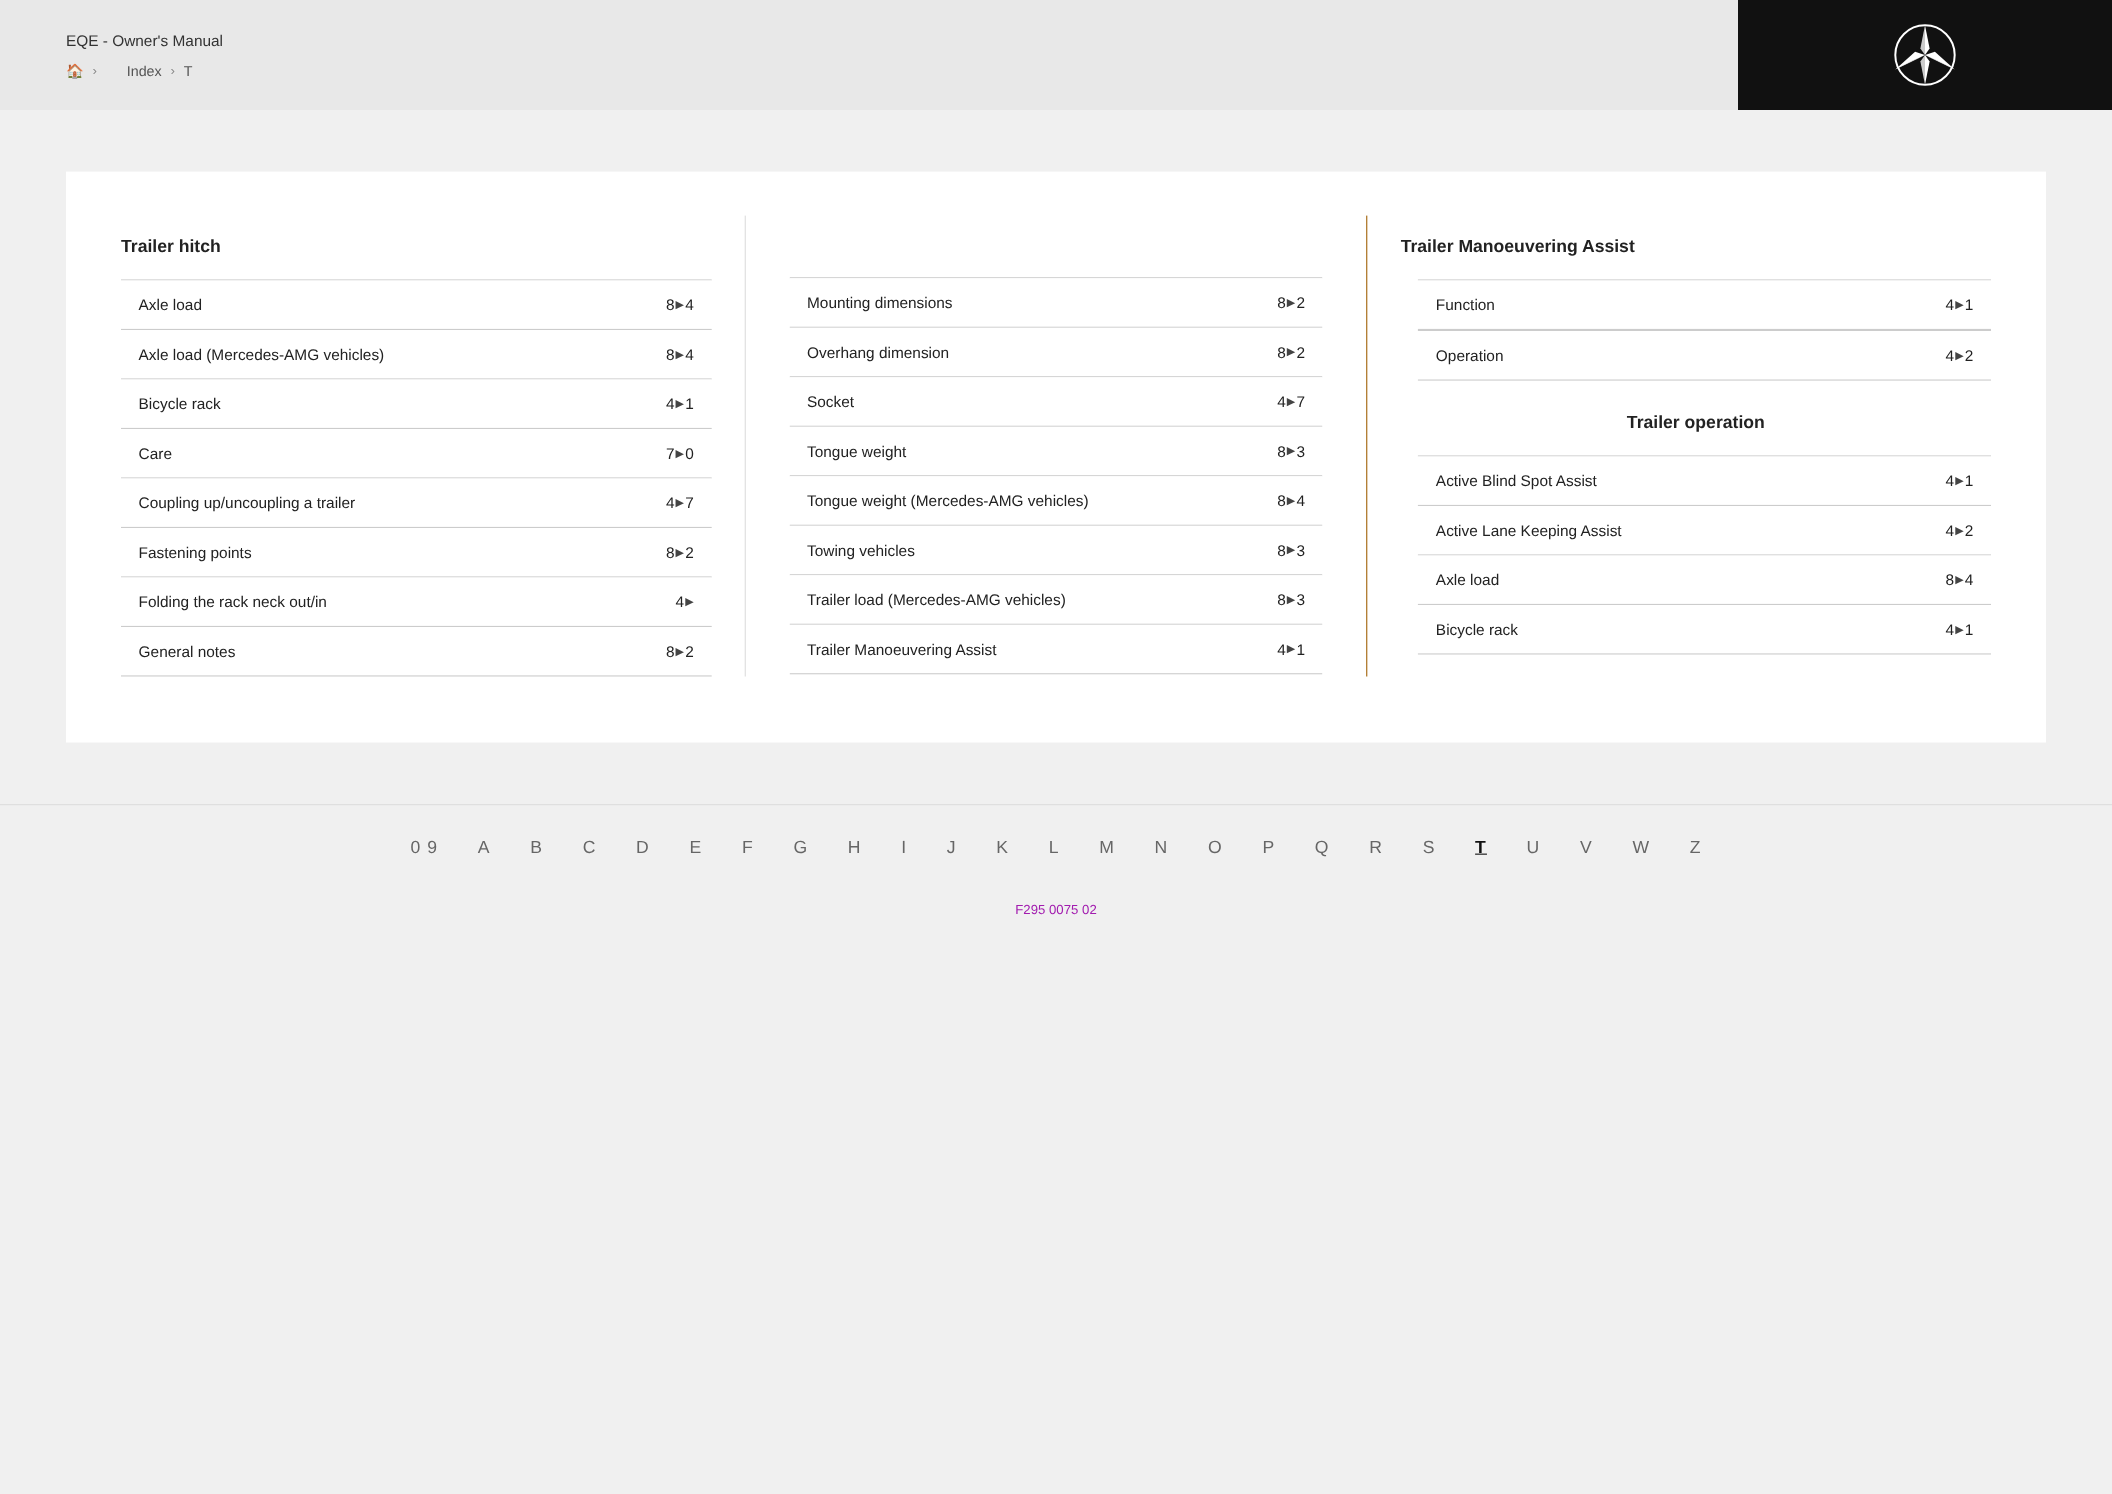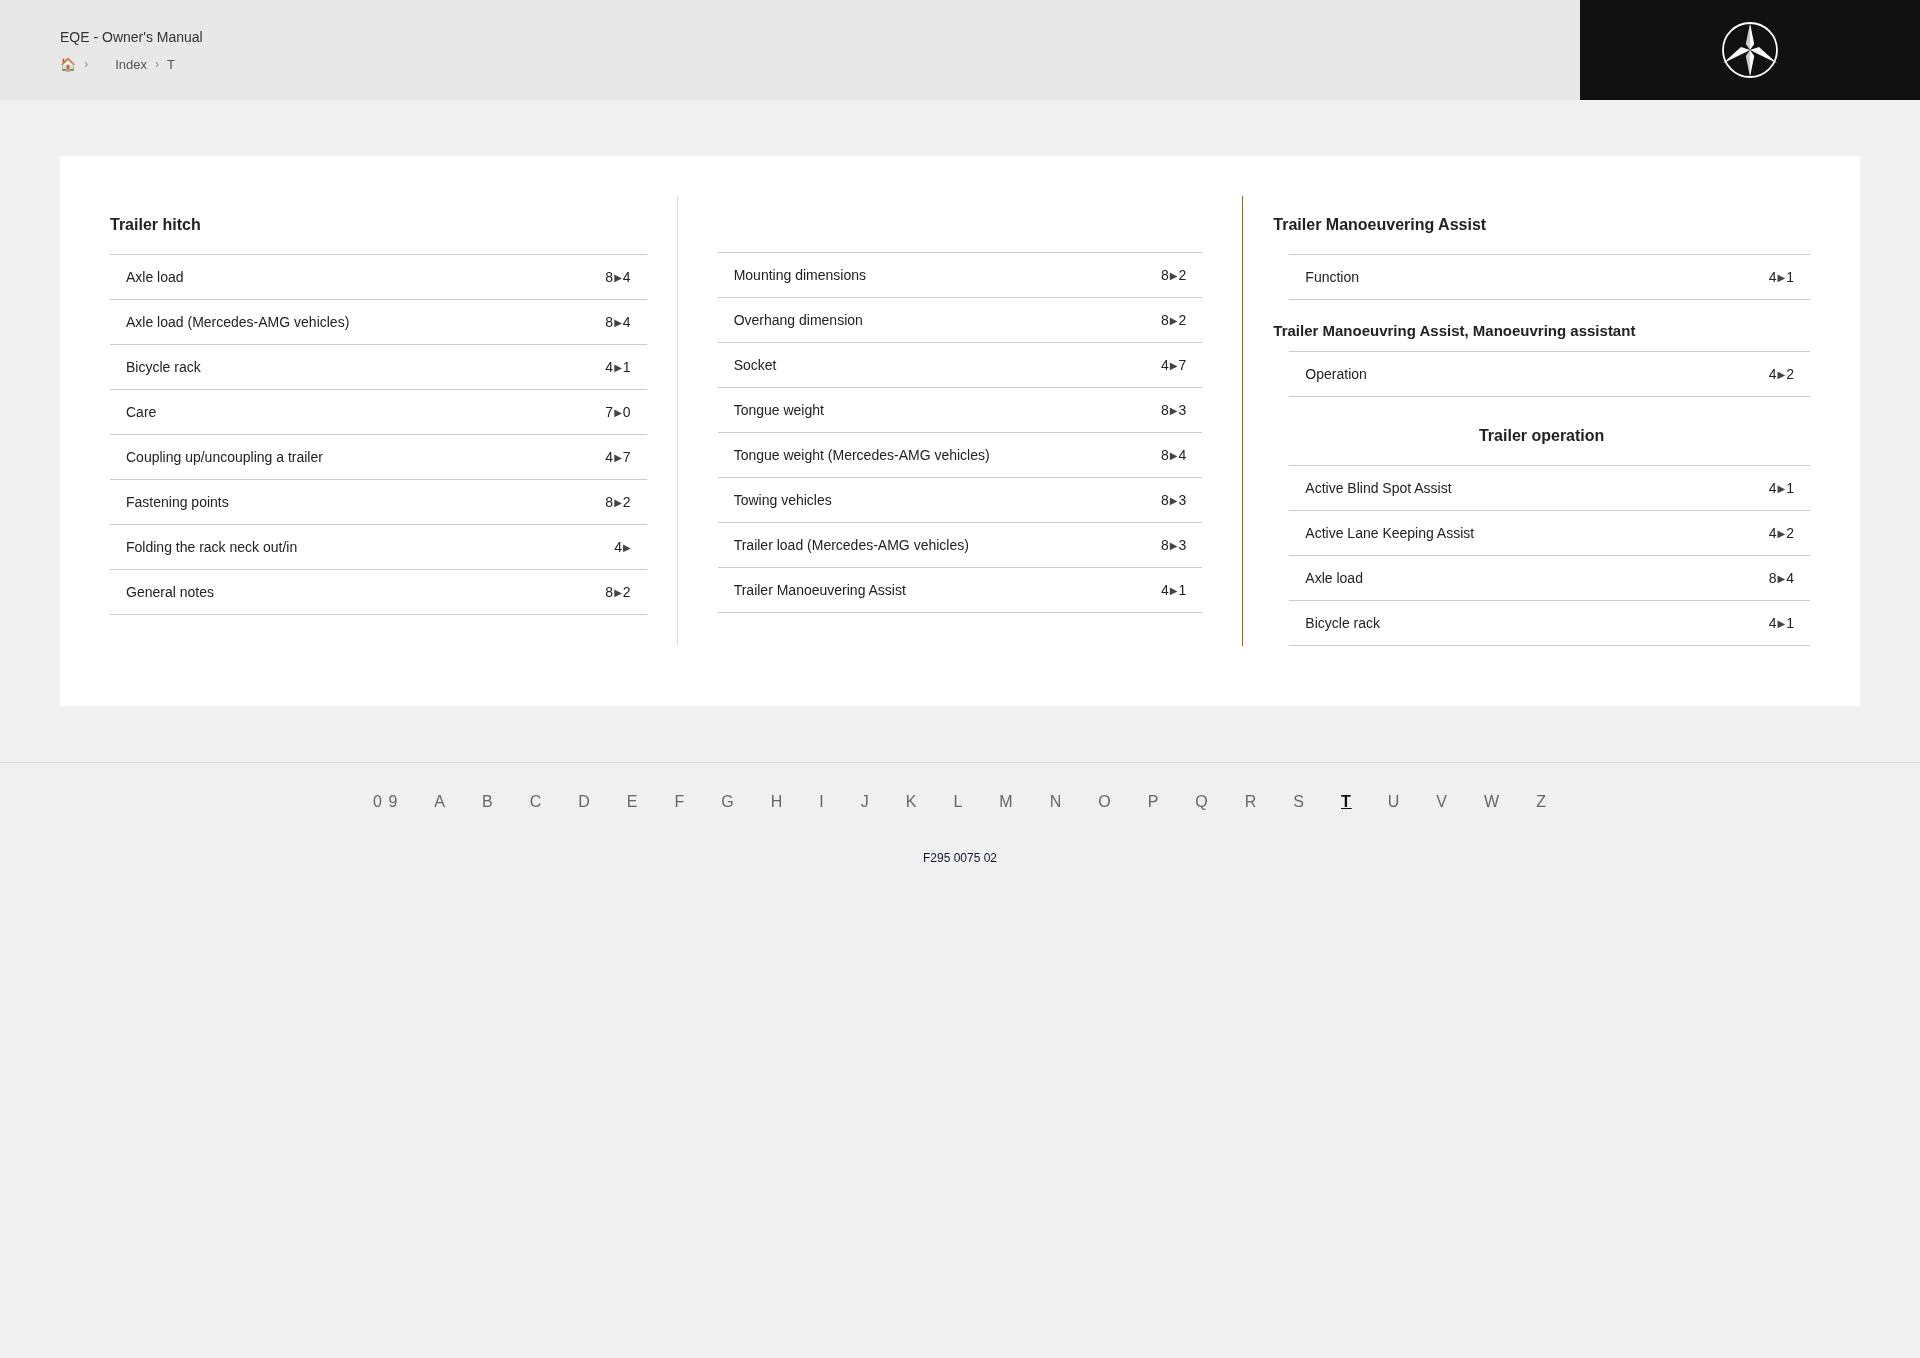--- a/index.html
+++ b/index.html
@@ -156,21 +156,21 @@
     }
     .alpha-item.current {
       color: #111;
       font-weight: bold;
       text-decoration: underline;
     }
 
     .footer-code {
       text-align: center;
       font-size: 12px;
-      color: #0f172a;
+      color: #a21caf;
       padding: 10px 0 20px;
     }
   </style>
 </head>
 <body>
 
 <div class="header">
   <div class="header-left">
     <span class="header-title">EQE - Owner's Manual</span>
     <div class="breadcrumb">
@@ -279,21 +279,20 @@
     <div class="column">
 
       <div class="section-heading">Trailer Manoeuvering Assist</div>
       <ul class="indented-list">
         <li class="index-item">
           <span class="index-item-label">Function</span>
           <span class="index-item-page">4<span class="arrow-icon">▶</span>1</span>
         </li>
       </ul>
 
-      <div class="sub-heading">Trailer Manoeuvring Assist, Manoeu­vring assistant</div>
       <ul class="indented-list">
         <li class="index-item">
           <span class="index-item-label">Operation</span>
           <span class="index-item-page">4<span class="arrow-icon">▶</span>2</span>
         </li>
       </ul>
 
       <div class="section-heading" style="margin-top:30px;text-align:center;">Trailer operation</div>
       <ul class="indented-list">
         <li class="index-item">

